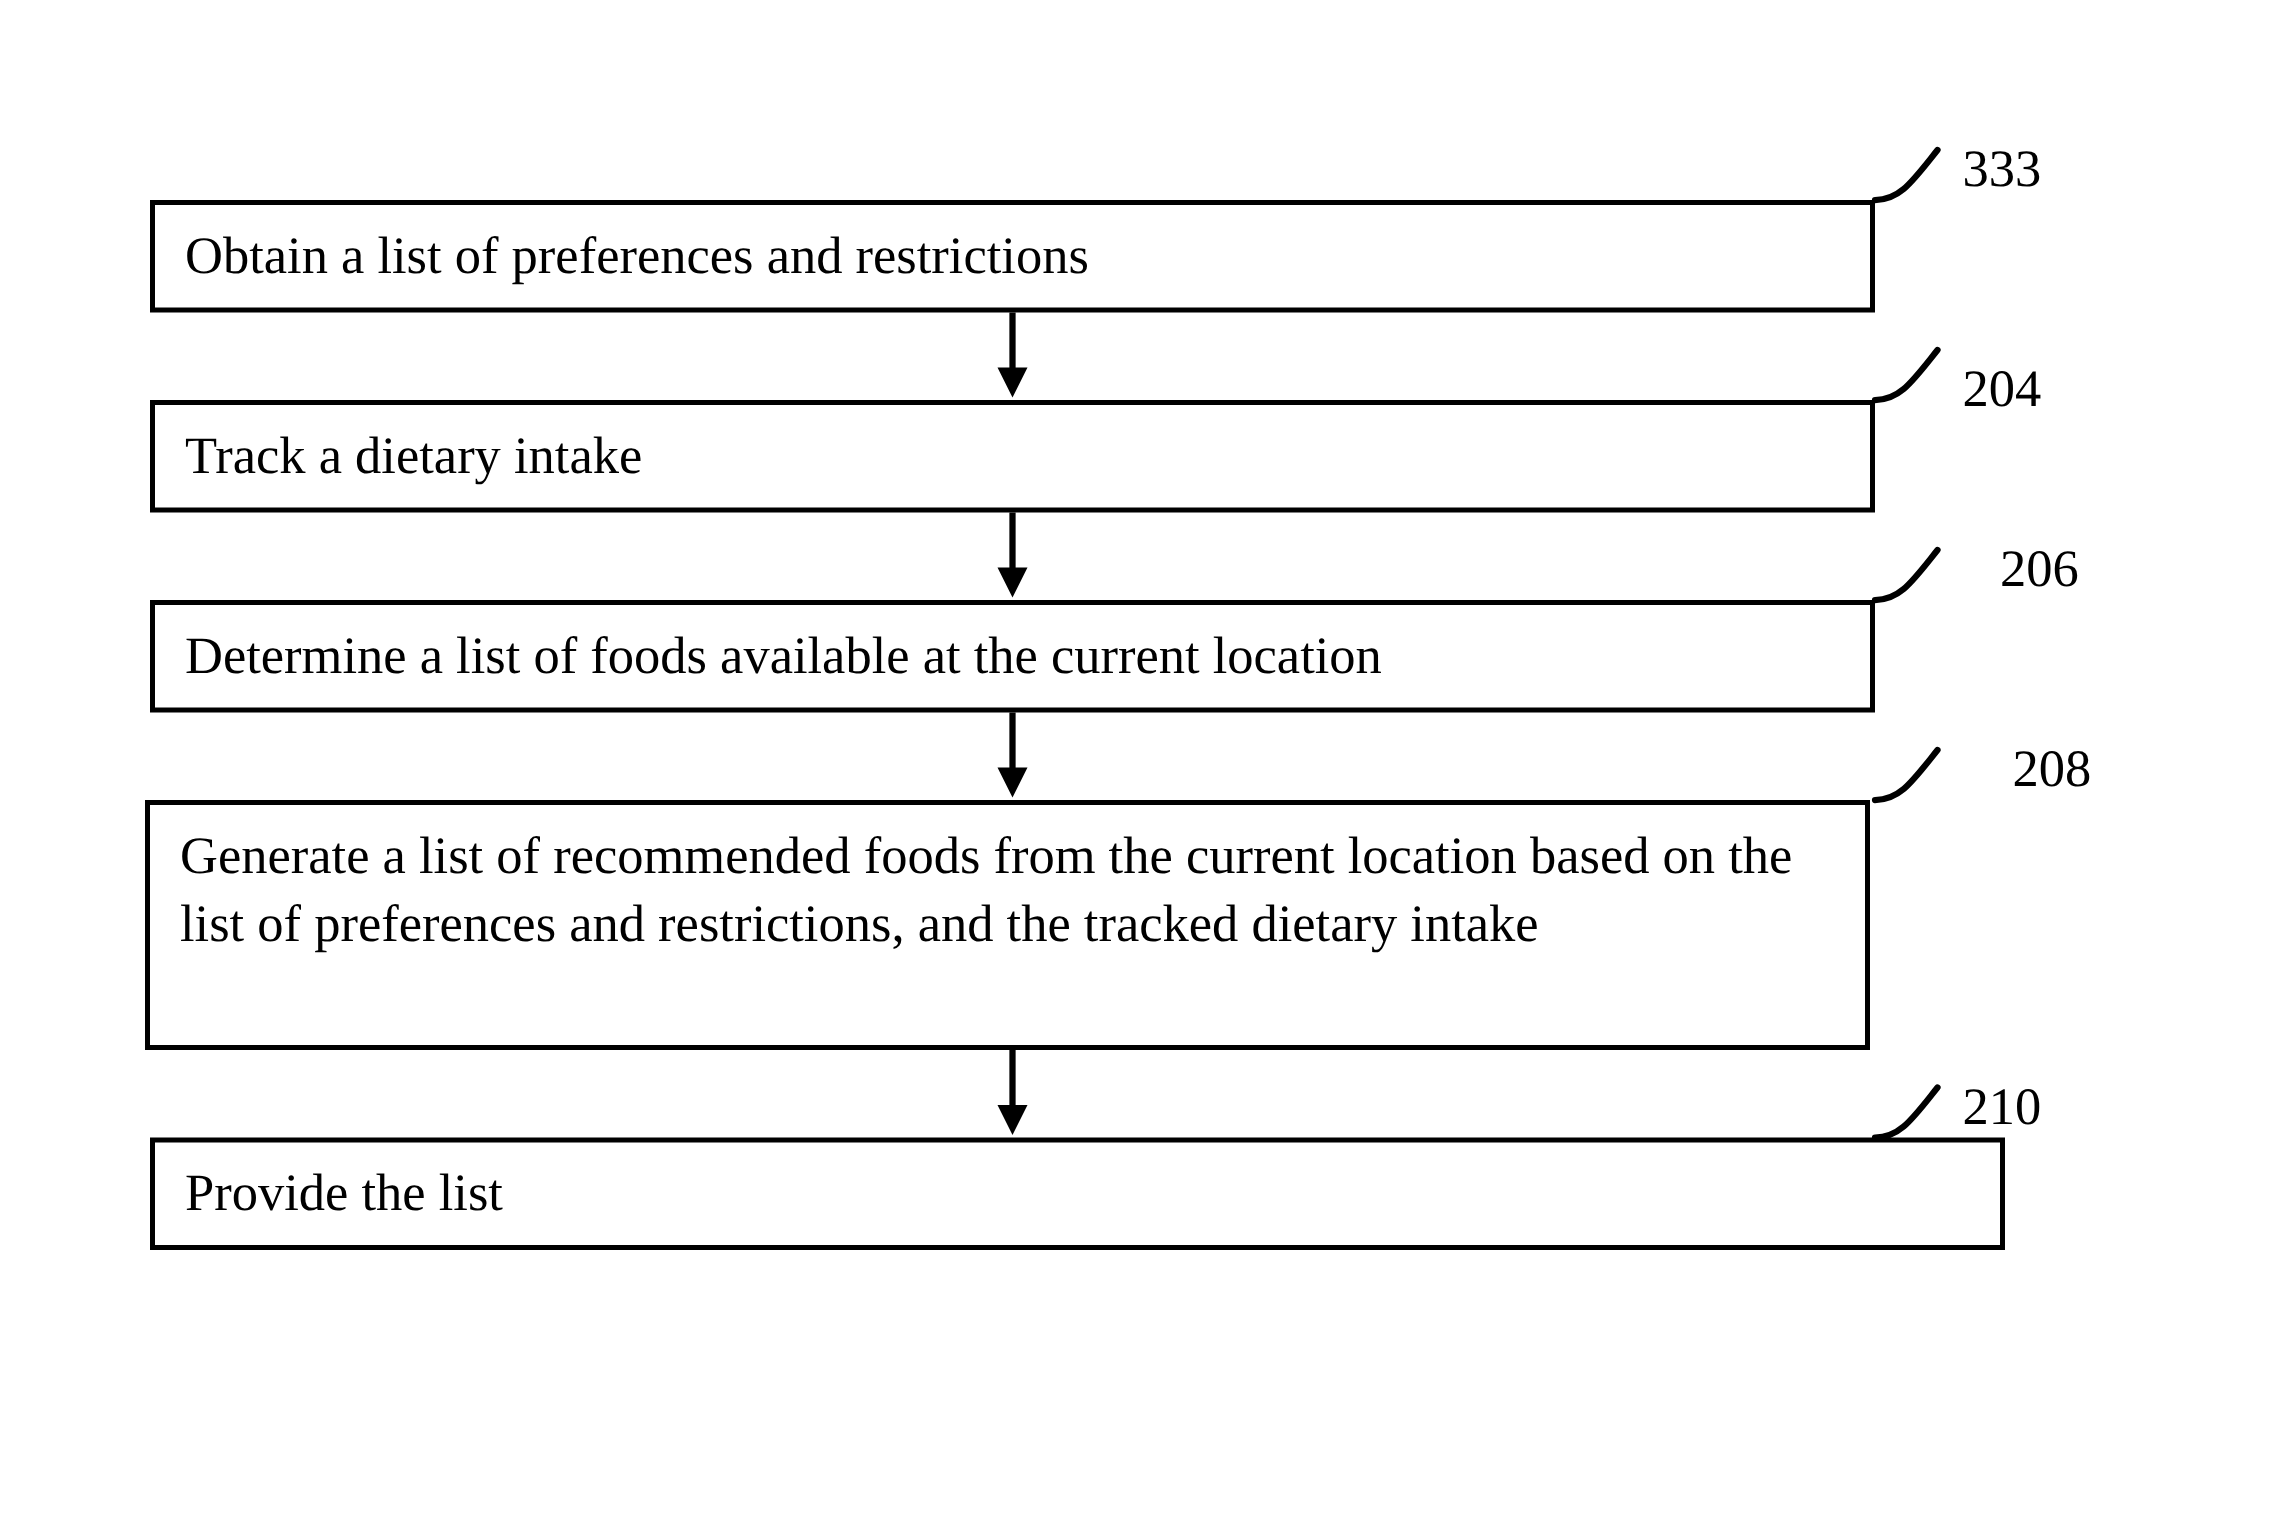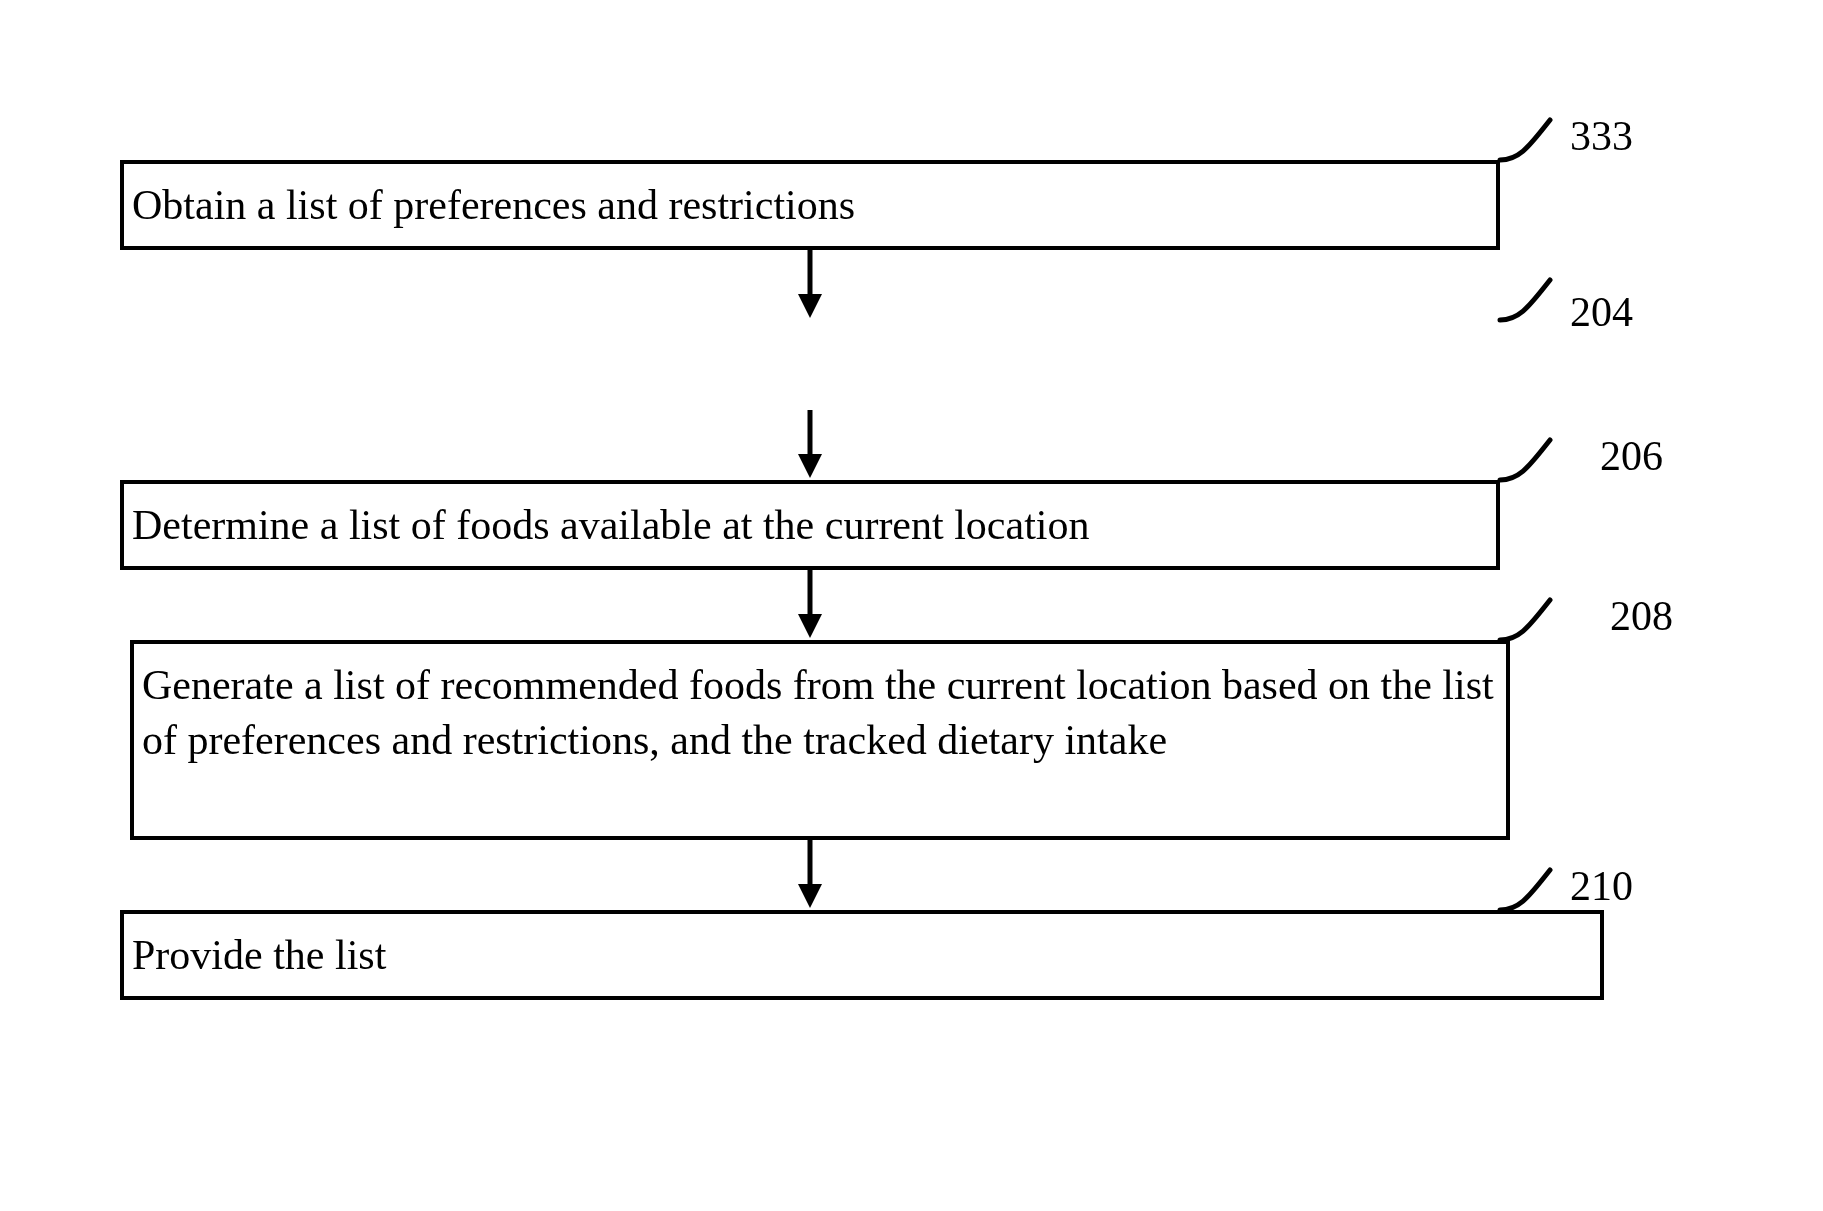--- a/index.html
+++ b/index.html
@@ -13,21 +13,21 @@
   }
   .canvas {
     position: relative;
     width: 1823px;
     height: 1211px;
   }
   .step-box {
     position: absolute;
     border: 4px solid #000;
     box-sizing: border-box;
-    padding: 14px 8px;
+    padding: 14px 24px;
     font-size: 42px;
     line-height: 1.3;
     background: #fff;
   }
   .ref-label {
     position: absolute;
     font-size: 42px;
     line-height: 1;
   }
   .arrow {
@@ -60,20 +60,23 @@
   </div>
   <span class="ref-label" style="left:1570px; top:115px;">333</span>
 
   <div class="arrow" style="left:793px; top:250px;">
     <svg width="34" height="70">
       <line x1="17" y1="0" x2="17" y2="48" stroke="#000" stroke-width="5"></line>
       <polygon points="17,68 5,44 29,44" fill="#000"></polygon>
     </svg>
   </div>
 
+  <div class="step-box" style="left:120px; top:320px; width:1380px; height:90px;">
+    <span>Track a dietary intake</span>
+  </div>
   <div class="hook" style="left:1500px; top:280px;">
     <svg width="70" height="60">
         <path d="M0 40 C 20 40, 30 25, 50 0" stroke="#000" stroke-width="5" fill="none" stroke-linecap="round"></path>
       </svg>
   </div>
   <span class="ref-label" style="left:1570px; top:291px;">204</span>
 
   <div class="arrow" style="left:793px; top:410px;">
     <svg width="34" height="70">
       <line x1="17" y1="0" x2="17" y2="48" stroke="#000" stroke-width="5"></line>
@@ -91,21 +94,21 @@
   </div>
   <span class="ref-label" style="left:1570px; top:435px;margin-left:30px;">206</span>
 
   <div class="arrow" style="left:793px; top:570px;">
     <svg width="34" height="70">
       <line x1="17" y1="0" x2="17" y2="48" stroke="#000" stroke-width="5"></line>
       <polygon points="17,68 5,44 29,44" fill="#000"></polygon>
     </svg>
   </div>
 
-  <div class="step-box" style="left:130px; top:640px; width:1380px; height:200px;">
+  <div class="step-box" style="left:116px; top:640px; width:1380px; height:200px;">
     <span>Generate a list of recommended foods from the current location based on the list of preferences and restrictions, and the tracked dietary intake</span>
   </div>
   <div class="hook" style="left:1500px; top:600px;">
     <svg width="70" height="60">
         <path d="M0 40 C 20 40, 30 25, 50 0" stroke="#000" stroke-width="5" fill="none" stroke-linecap="round"></path>
       </svg>
   </div>
   <span class="ref-label" style="left:1570px; top:595px;margin-left:40px;">208</span>
 
   <div class="arrow" style="left:793px; top:840px;">

